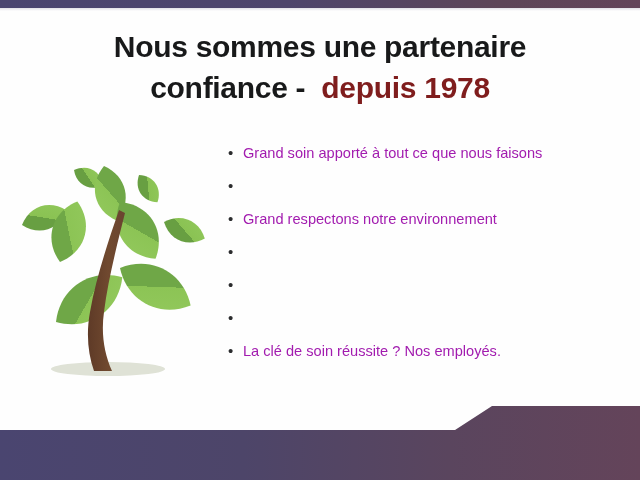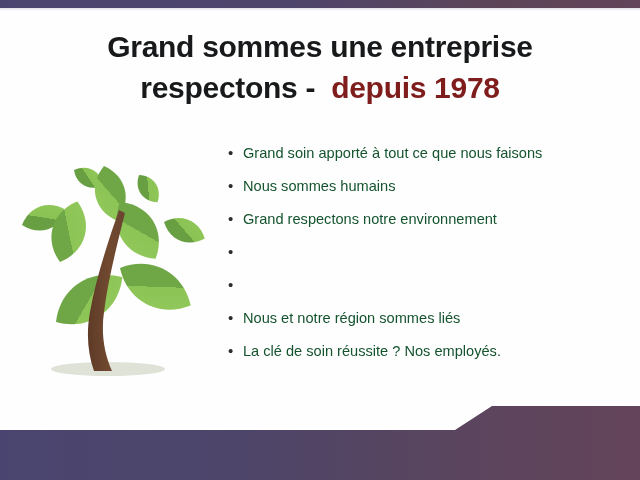--- a/index.html
+++ b/index.html
@@ -77,21 +77,21 @@
     width: 15px;
     flex: 0 0 15px;
     font-size: 15px;
     line-height: 20px;
     color: #2b2c2e;
     text-align: left;
   }
   .bullet-text {
     font-size: 14.6px;
     line-height: 20px;
-    color: #14532d;
+    color: #a21caf;
     white-space: nowrap;
     font-family: "Liberation Sans", sans-serif;
   }
 
   
   #tree-illustration {
     position: absolute;
     left: 8px;
     top: 150px;
     width: 212px;
@@ -116,46 +116,44 @@
 </style>
 </head>
 <body>
 
 <div id="slide">
 
   <div id="top-bar"></div>
   <div id="top-bar-shadow"></div>
 
   <div id="headline">
-    <span class="ln">Grand sommes une entreprise</span>
-    <span class="ln"><span>respectons -  </span><span class="accent">depuis 1978</span></span>
+    <span class="ln">Nous sommes une partenaire</span>
+    <span class="ln"><span>confiance -  </span><span class="accent">depuis 1978</span></span>
   </div>
 
   <div id="bullet-list">
     <div class="bullet-row">
       <span class="bullet-dot">•</span>
       <span class="bullet-text">Grand soin apporté à tout ce que nous faisons</span>
     </div>
     <div class="bullet-row">
       <span class="bullet-dot">•</span>
-      <span class="bullet-text">Nous sommes humains</span>
     </div>
     <div class="bullet-row">
       <span class="bullet-dot">•</span>
       <span class="bullet-text">Grand respectons notre environnement</span>
     </div>
     <div class="bullet-row">
       <span class="bullet-dot">•</span>
     </div>
     <div class="bullet-row">
       <span class="bullet-dot">•</span>
     </div>
     <div class="bullet-row">
       <span class="bullet-dot">•</span>
-      <span class="bullet-text">Nous et notre région sommes liés</span>
     </div>
     <div class="bullet-row">
       <span class="bullet-dot">•</span>
       <span class="bullet-text">La clé de soin réussite ? Nos employés.</span>
     </div>
   </div>
 
   <svg id="tree-illustration" viewBox="0 0 212 240">
     <defs>
       <linearGradient id="leafGradA" x1="0" y1="0" x2="1" y2="1">

